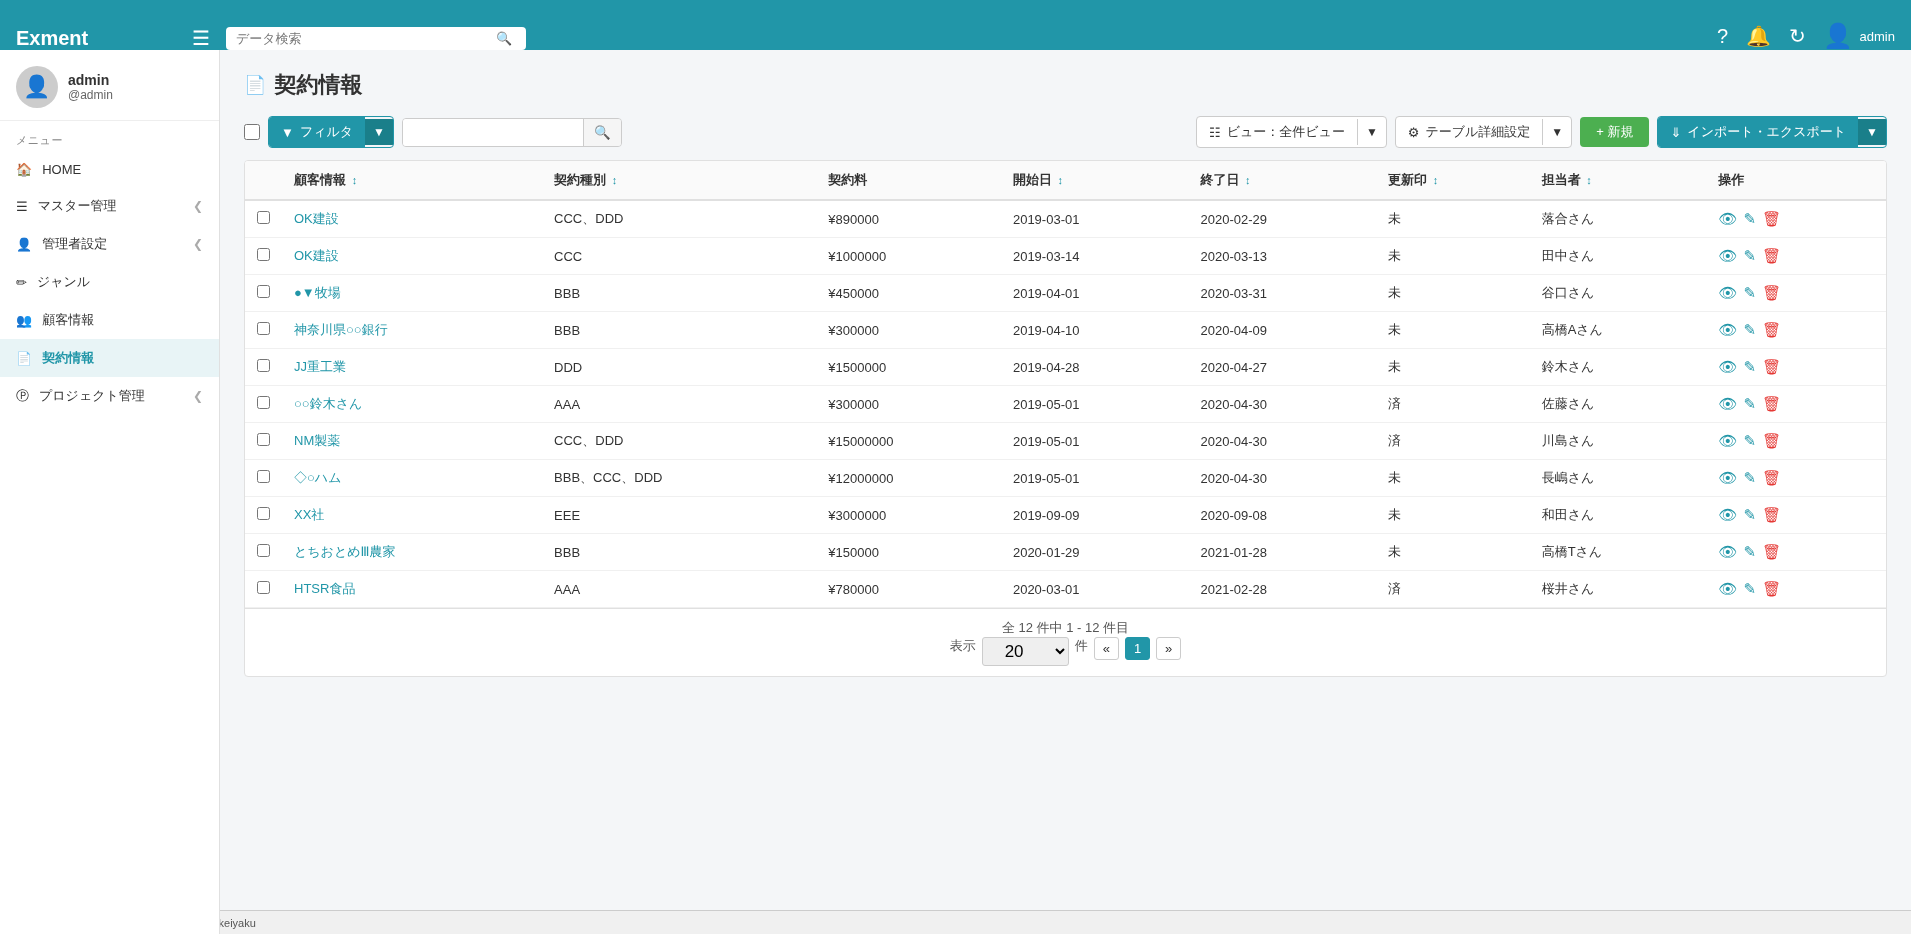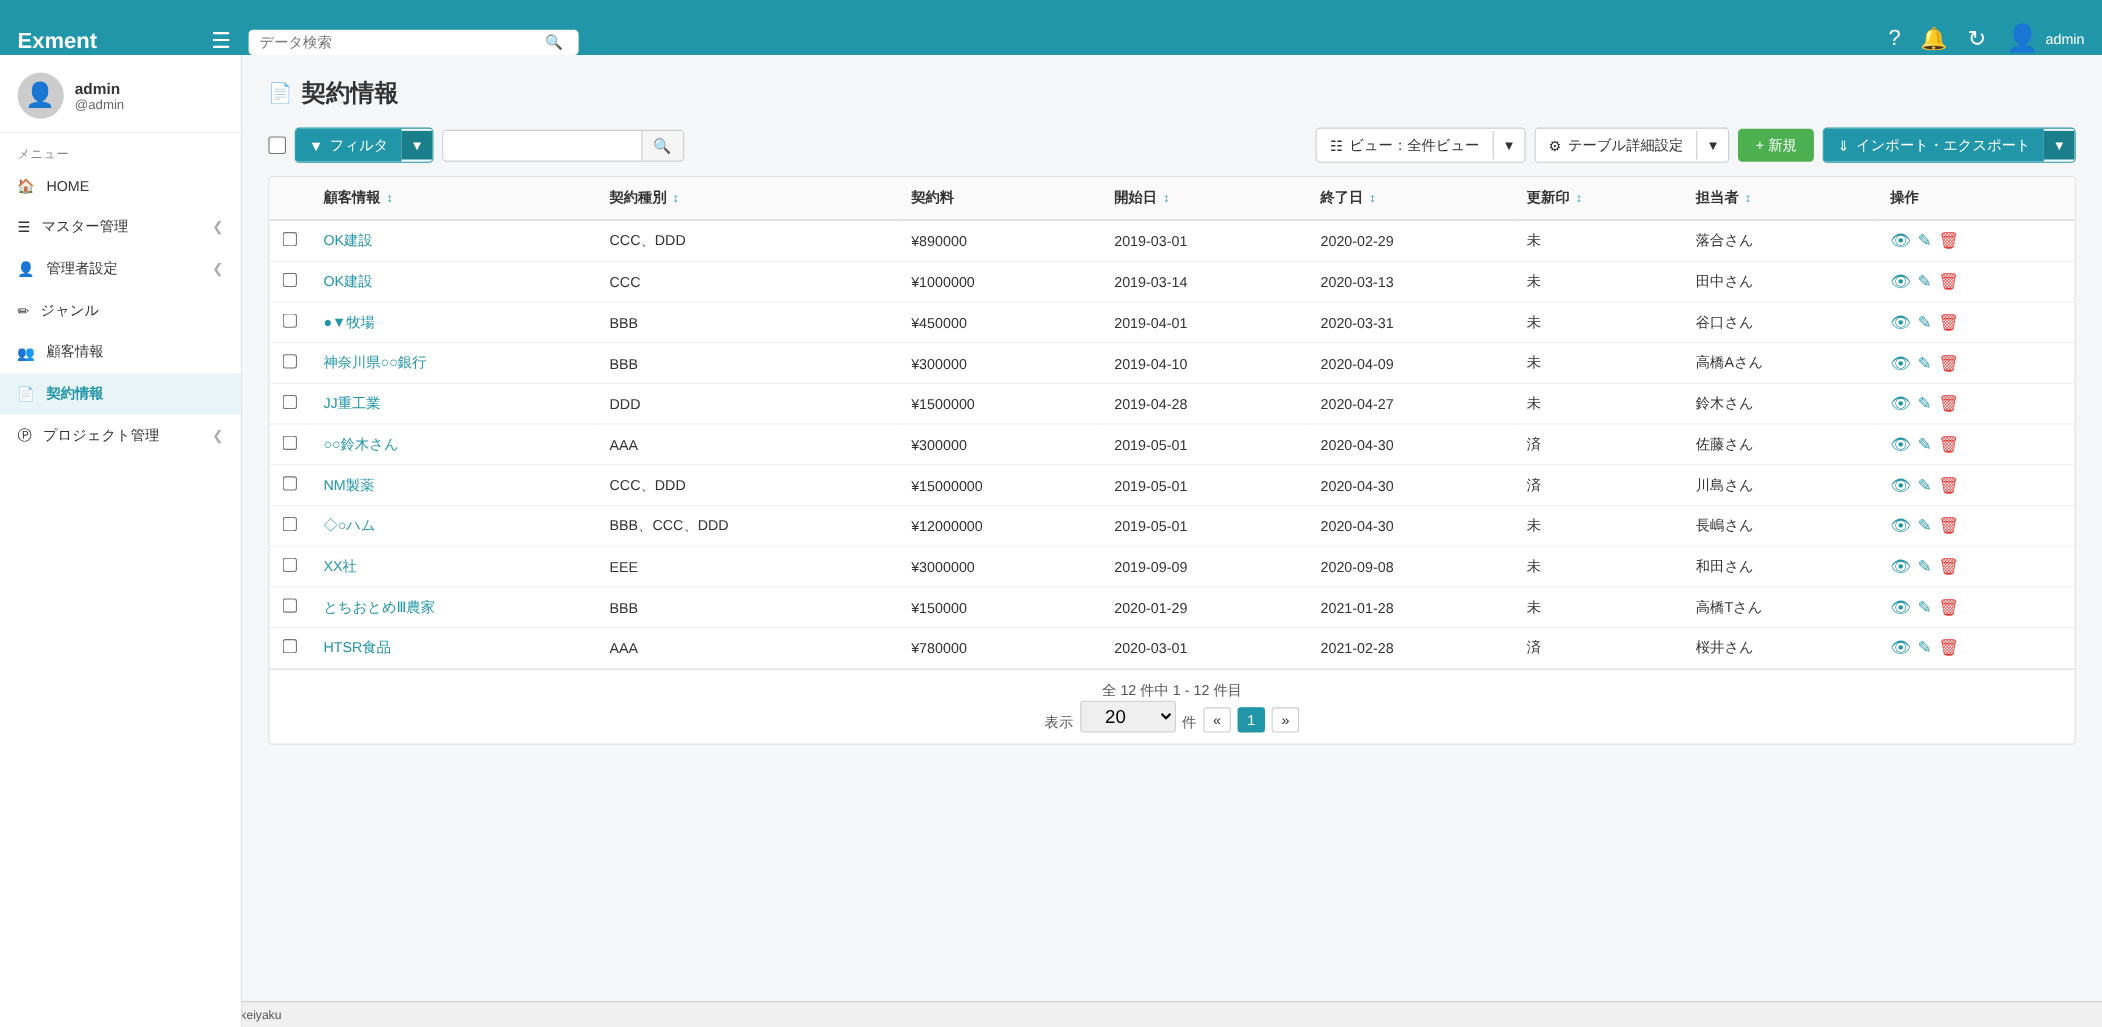--- a/index.html
+++ b/index.html
@@ -338,21 +338,21 @@
       align-items: center;
       justify-content: space-between;
       padding: 10px 12px;
       border-top: 1px solid #e0e0e0;
       font-size: 13px;
       flex-direction: column;
     }
     .pagination-row .total-info { color: #555; }
     .pagination-right {
       display: flex;
-      align-items: flex-end;
+      align-items: flex-start;
       gap: 6px;
     }
     .pagination-right .per-page-label { color: #555; }
     .pagination-right select {
       border: 1px solid #ccc;
       border-radius: 3px;
       padding: 3px 18px;
       font-size: 17px;
     }
     .pagination-right .per-page-unit { color: #555; }

